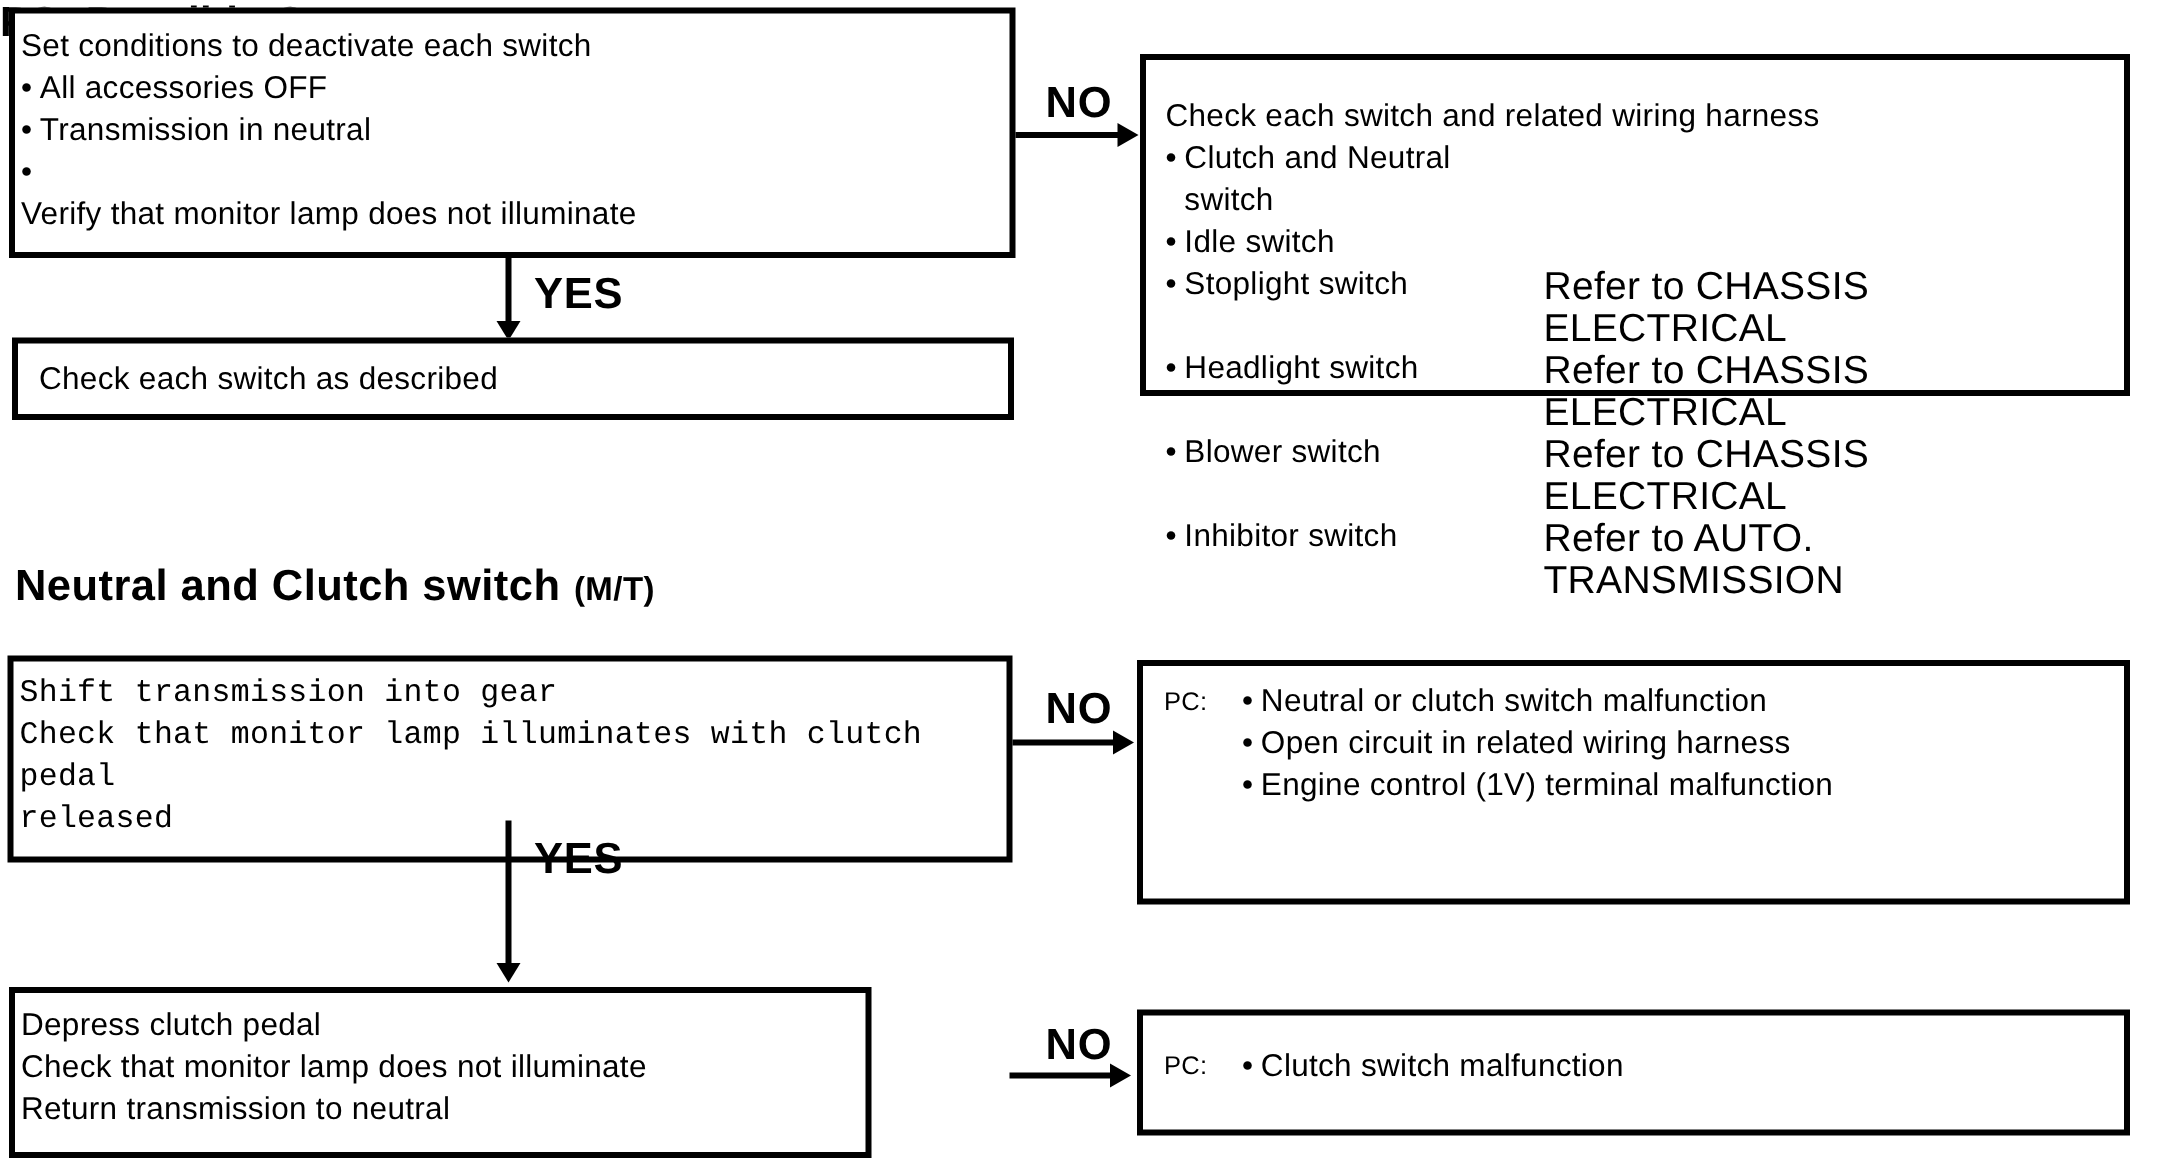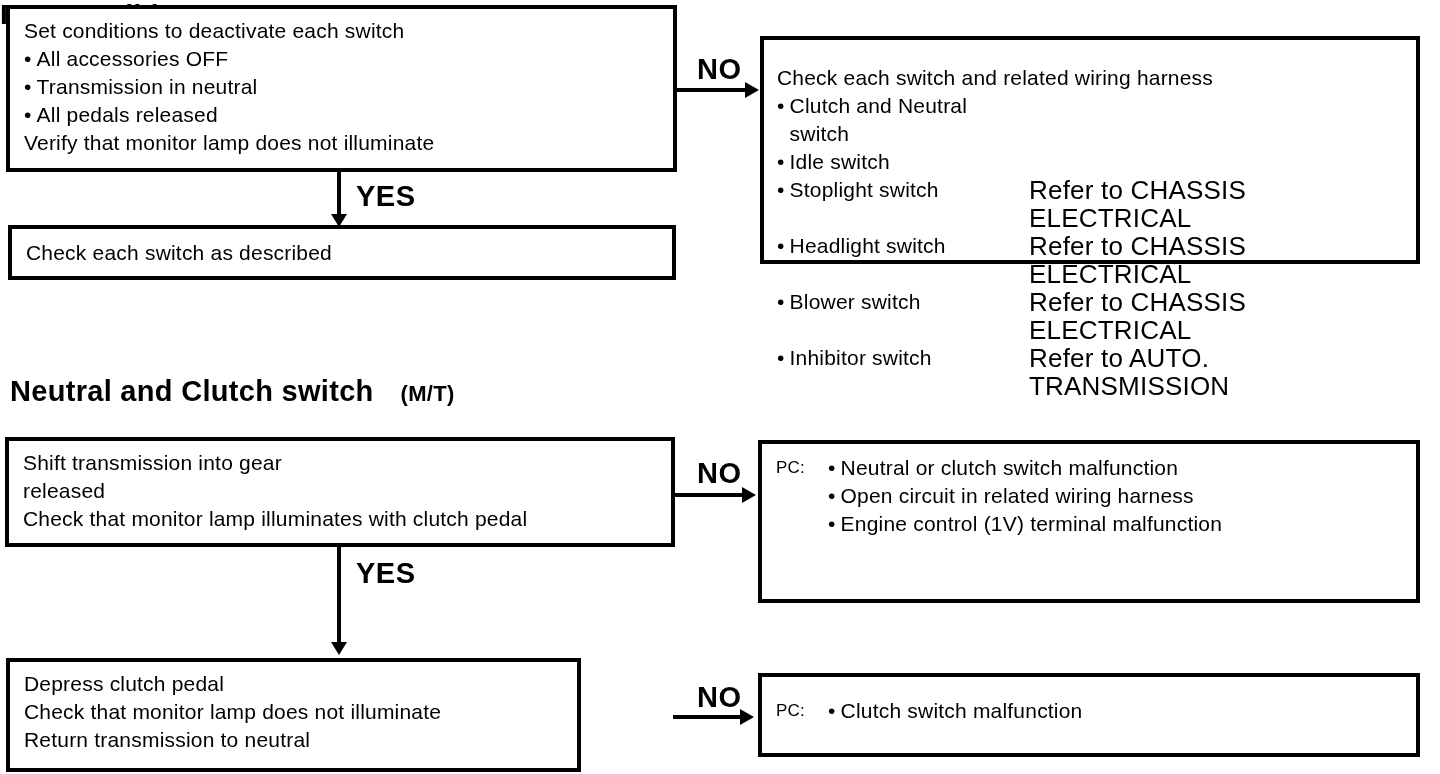--- a/index.html
+++ b/index.html
@@ -14,21 +14,21 @@
     width:1440px; height:774px;
     background:#ffffff;
     overflow:hidden;
   }
   .box {
     position:absolute;
     background:#fff;
     border:4px solid #000;
   }
   .txt { font-size:21px; line-height:28px; letter-spacing:0.2px; }
-  .pad { padding:8px 14px; }
+  .pad { padding:8px 4px; }
   .bullet-row { display:flex; align-items:baseline; }
   .bullet {
     display:inline-block;
     margin-right:5px;
     font-size:21px;
   }
   .cause-row { display:flex; }
   .cause-left { display:flex; align-items:baseline; width:252px; flex:0 0 252px; }
   .refer { font-size:26px; line-height:28px; }
   .pc-box-inner { display:flex; align-items:flex-start; }
@@ -61,21 +61,21 @@
   }
   .section-heading {
     position:absolute;
     top:374px; left:10px;
     font-size:29px; font-weight:bold;
     line-height:34px;
     letter-spacing:0.3px;
   }
   .section-heading .suffix {
     font-size:22px; font-weight:bold;
-    margin-left:27px;
+    margin-left:9px;
   }
 </style>
 </head>
 <body>
 
 <div class="canvas">
 
   <div class="legend-title">PC: Possible Cause</div>
 
   <div class="box pad txt" style="left:6px; top:5px; width:671px; height:167px;">
@@ -83,21 +83,20 @@
     <div class="bullet-row">
       <span class="bullet">•</span>
       <span>All accessories OFF</span>
     </div>
     <div class="bullet-row">
       <span class="bullet">•</span>
       <span>Transmission in neutral</span>
     </div>
     <div class="bullet-row">
       <span class="bullet">•</span>
-      <span>All pedals released</span>
     </div>
     <div>Verify that monitor lamp does not illuminate</div>
   </div>
 
   <div class="branch-label" style="left:697px; top:57px;">NO</div>
   <div class="hline" style="left:677px; top:88px; width:70px;"></div>
   <div class="arrow-right" style="left:745px; top:82px;"></div>
 
   <div class="box txt" style="left:760px; top:36px; width:660px; height:228px; padding:24px 13px;">
     <div>Check each switch and related wiring harness</div>
@@ -150,24 +149,24 @@
   <div class="branch-label" style="left:356px; top:184px;">YES</div>
 
   <div class="box txt" style="left:8px; top:225px; width:668px; height:55px; padding:10px 14px;">
     <div>Check each switch as described</div>
   </div>
 
   <div class="section-heading">
     <span>Neutral and Clutch switch</span><span class="suffix">(M/T)</span>
   </div>
 
-  <div class="box pad txt" style="left:5px; top:437px; width:670px; height:110px;">
+  <div class="box pad txt" style="left:5px; top:437px; width:670px; height:138px;font-family:Liberation Mono, monospace;">
     <div>Shift transmission into gear</div>
+    <div>Check that monitor lamp illuminates with clutch pedal</div>
     <div>released</div>
-    <div>Check that monitor lamp illuminates with clutch pedal</div>
   </div>
 
   <div class="branch-label" style="left:697px; top:461px;">NO</div>
   <div class="hline" style="left:675px; top:493px; width:68px;"></div>
   <div class="arrow-right" style="left:742px; top:487px;"></div>
 
   <div class="box txt" style="left:758px; top:440px; width:662px; height:163px; padding:10px 14px;">
     <div class="pc-box-inner">
       <div class="pc-prefix">PC:</div>
       <div>

